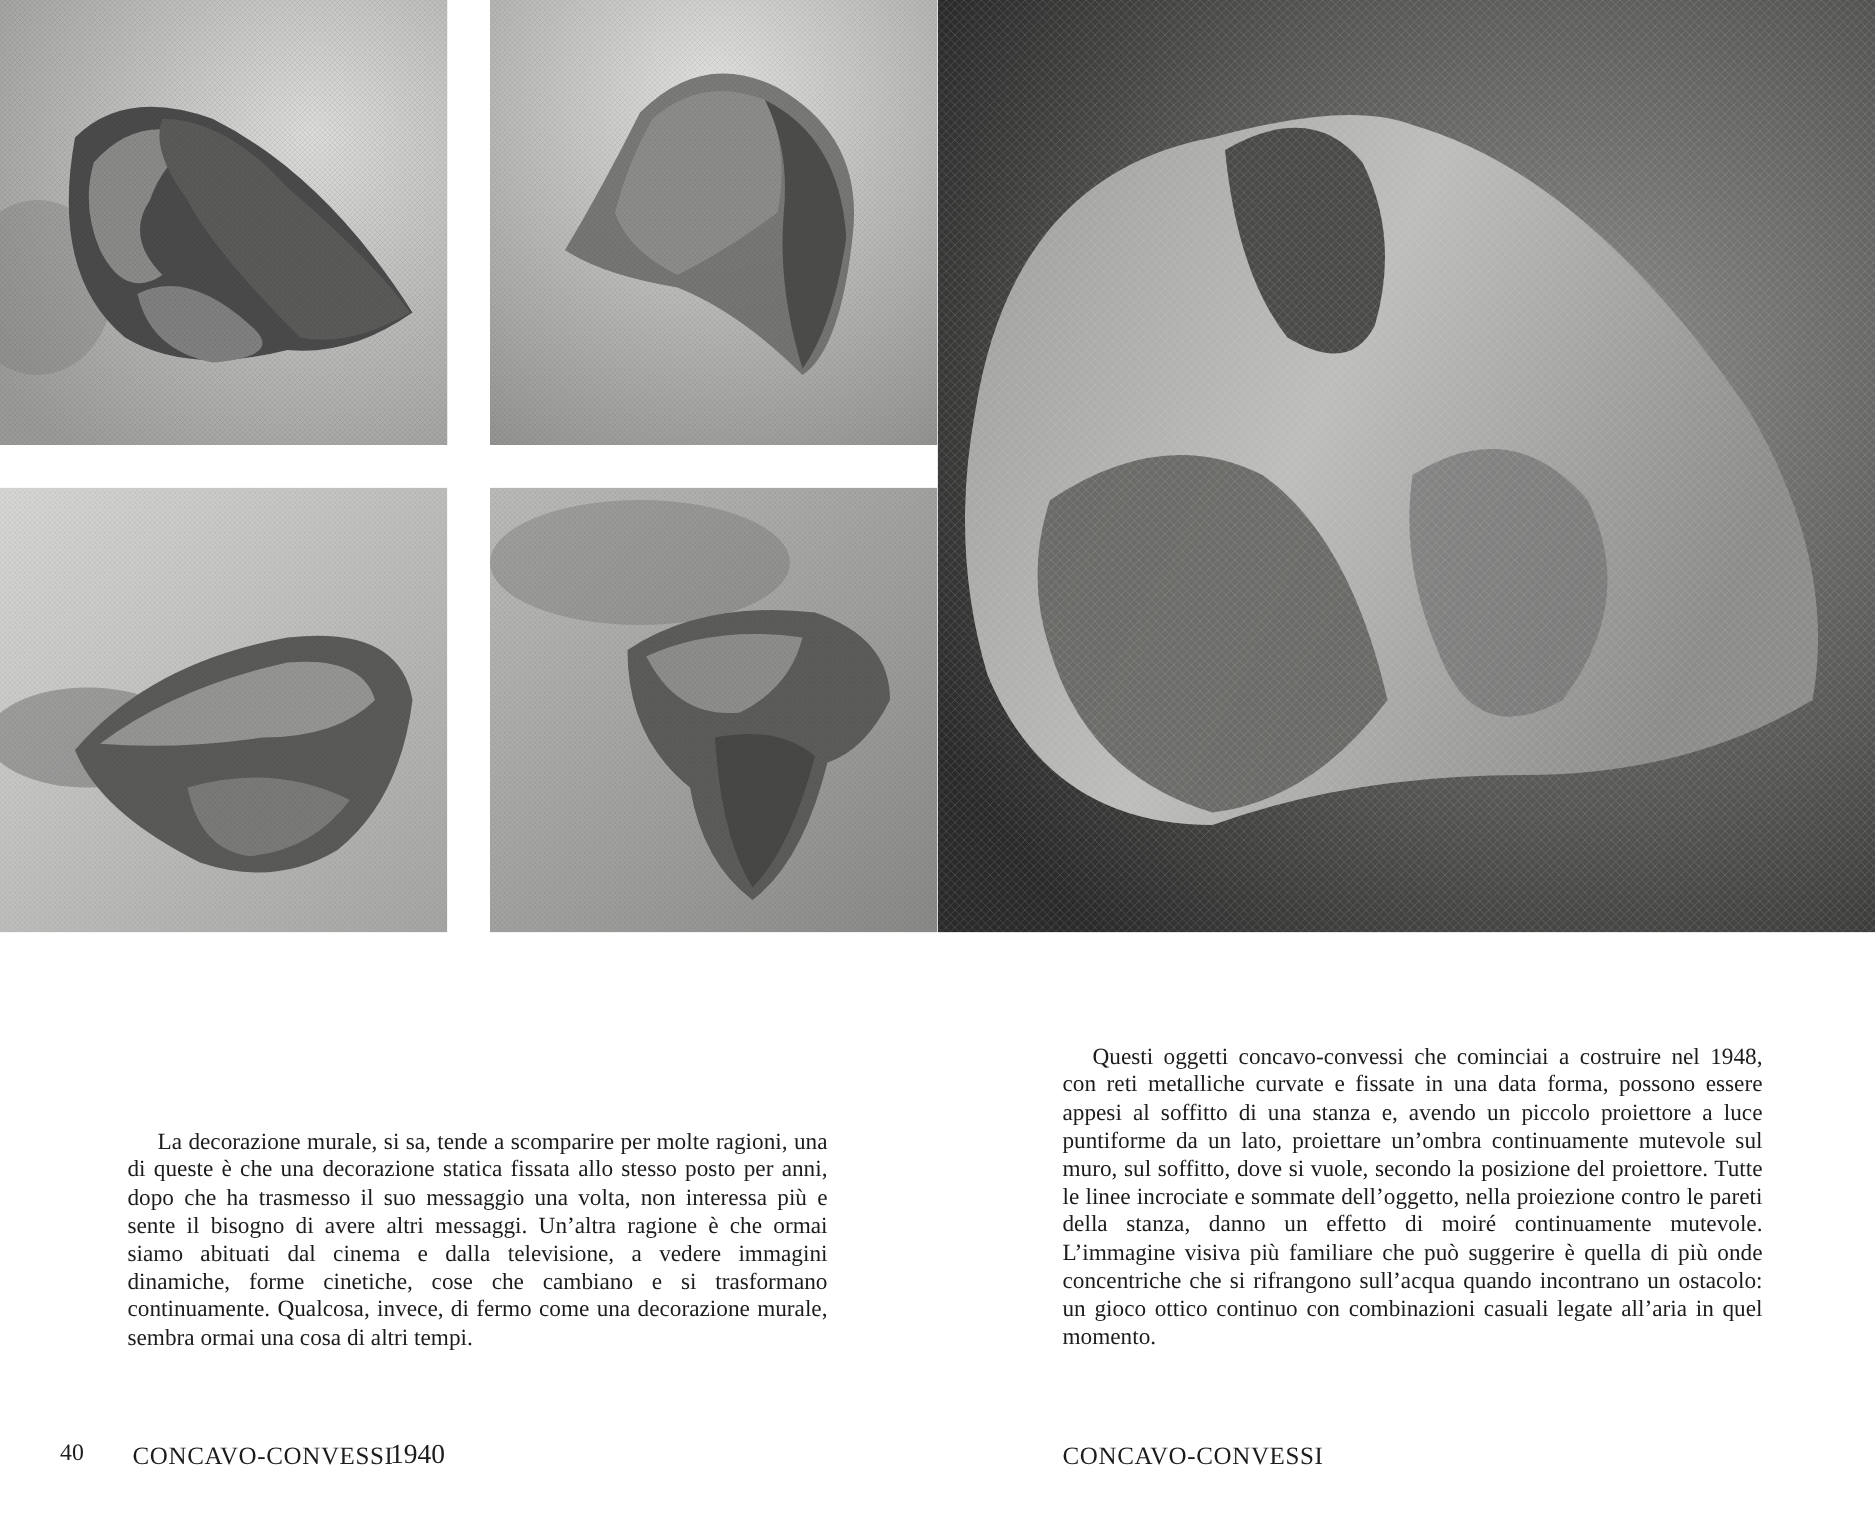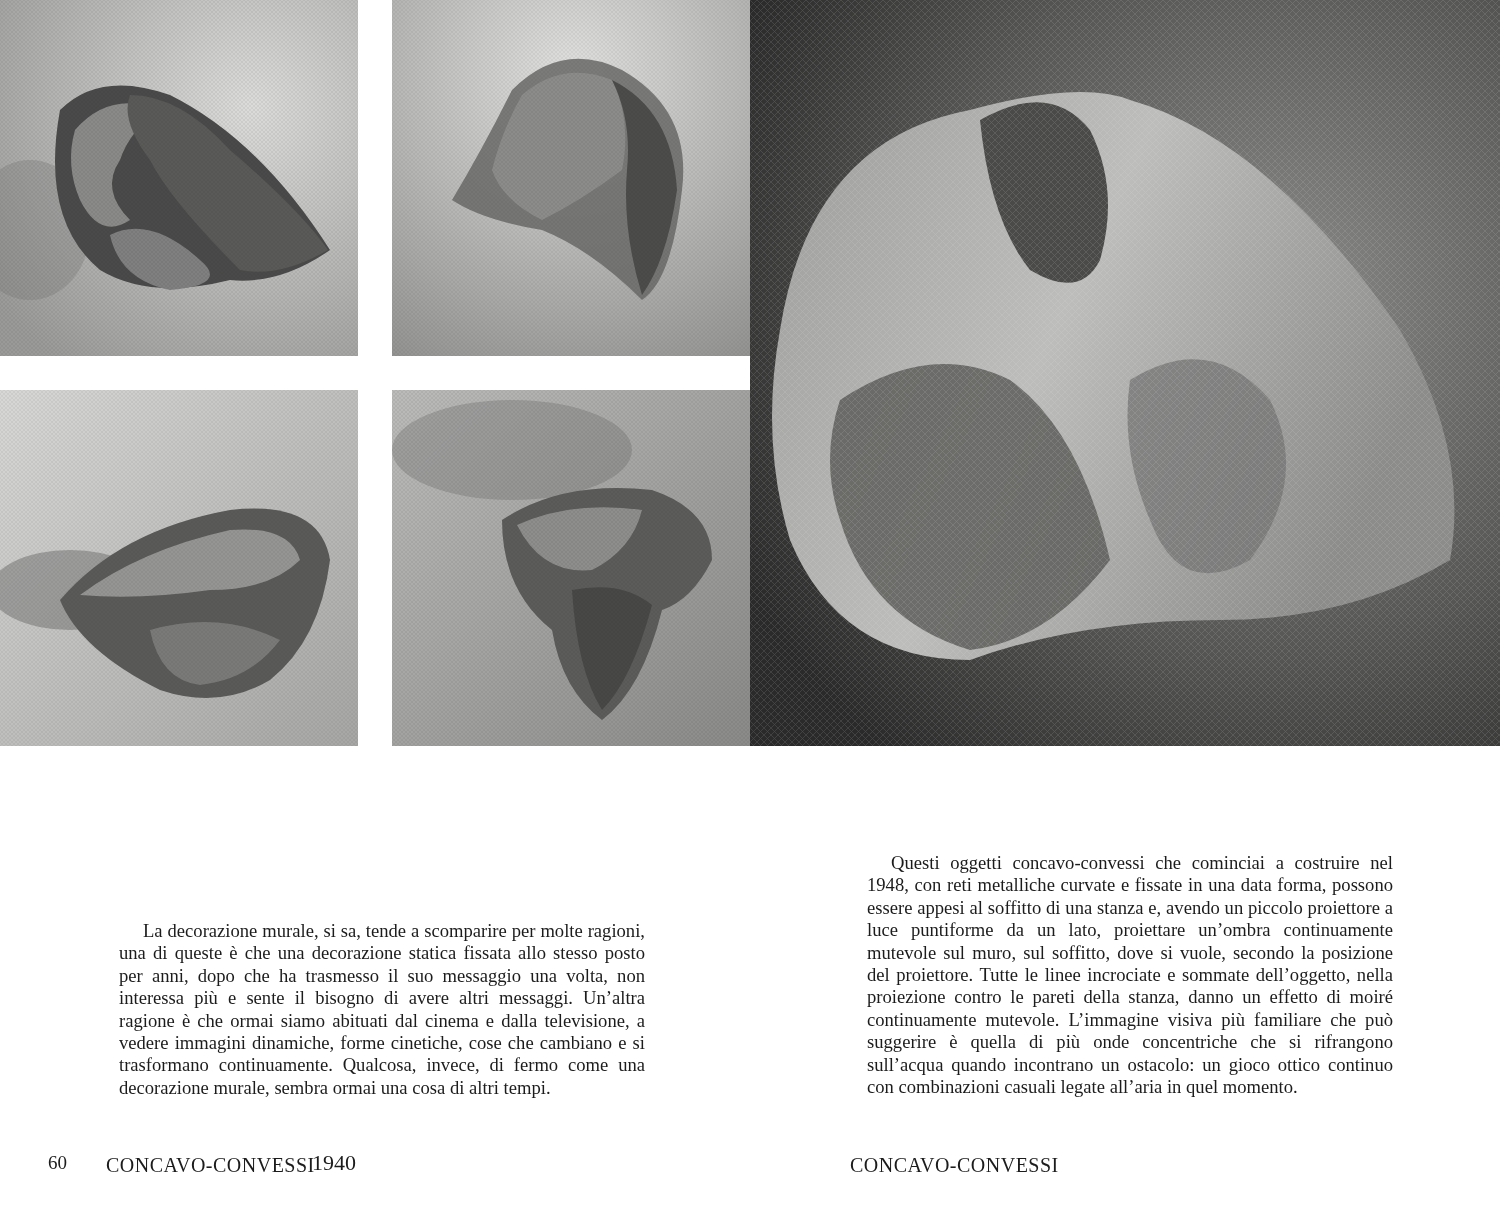--- a/index.html
+++ b/index.html
@@ -5,21 +5,21 @@
   html, body { margin:0; padding:0; background:#ffffff; }
   body { width:1500px; height:1229px; position:relative; overflow:hidden; font-family:"DejaVu Serif","Liberation Serif",serif; color:#1a1a1a; }
   .photo { position:absolute; overflow:hidden; }
   .photo svg { display:block; width:100%; height:100%; }
   #p1 { left:0; top:0; width:358px; height:356px; }
   #p2 { left:392px; top:0; width:358px; height:356px; }
   #p3 { left:0; top:390px; width:358px; height:356px; }
   #p4 { left:392px; top:390px; width:358px; height:356px; }
   #p5 { left:750px; top:0; width:750px; height:746px; }
   .text-block { position:absolute; font-family:"Liberation Serif","DejaVu Serif",serif; font-size:18.6px; line-height:22.4px; text-align:justify; color:#1c1c1c; }
-  .text-block p { margin:17px; text-indent:24px; hyphens:manual; }
+  .text-block p { margin:0; text-indent:24px; hyphens:manual; }
   #left-text { left:102px; top:903px; width:560px; }
   #right-text { left:850px; top:835px; width:560px; }
   .folio { position:absolute; font-family:"Liberation Serif","DejaVu Serif",serif; font-size:19px; color:#1c1c1c; top:1152px; }
   .run { letter-spacing:0.5px; font-size:20px; top:1154px; }
   #num-left { left:48px; }
   #run-left { left:106px; }
   #year-left { left:312px; font-size:22px; top:1150px; }
   #run-right { left:850px; }
   #num-right { left:1504px;margin-top:38px; }
 </style>
@@ -124,17 +124,17 @@
 </div>
 
 <div class="text-block" id="left-text">
   <p>La decorazione murale, si sa, tende a scomparire per molte ra­gioni, una di queste è che una decorazione statica fissata allo stesso posto per anni, dopo che ha trasmesso il suo messaggio una vol­ta, non interessa più e sente il bisogno di avere altri messaggi. Un’altra ragione è che ormai siamo abituati dal cinema e dalla te­levisione, a vedere immagini dinamiche, forme cinetiche, cose che cambiano e si trasformano continuamente. Qualcosa, invece, di fermo come una decorazione murale, sembra ormai una cosa di altri tempi.</p>
 </div>
 
 <div class="text-block" id="right-text">
   <p>Questi oggetti concavo-convessi che cominciai a costruire nel 1948, con reti metalliche curvate e fissate in una data forma, posso­no essere appesi al soffitto di una stanza e, avendo un piccolo proiet­tore a luce puntiforme da un lato, proiettare un’ombra continua­mente mutevole sul muro, sul soffitto, dove si vuole, secondo la po­sizione del proiettore. Tutte le linee incrociate e sommate dell’og­getto, nella proiezione contro le pareti della stanza, danno un effet­to di moiré continuamente mutevole. L’immagine visiva più fami­liare che può suggerire è quella di più onde concentriche che si rifrangono sull’acqua quando incontrano un ostacolo: un gioco ot­tico continuo con combinazioni casuali legate all’aria in quel mo­mento.</p>
 </div>
 
-<div class="folio" id="num-left">60</div>
+<div class="folio" id="num-left">40</div>
 <div class="folio run" id="run-left">CONCAVO-CONVESSI</div>
 <div class="folio" id="year-left">1940</div>
 <div class="folio run" id="run-right">CONCAVO-CONVESSI</div>
 <div class="folio" id="num-right">41</div>
 
 </body></html>

